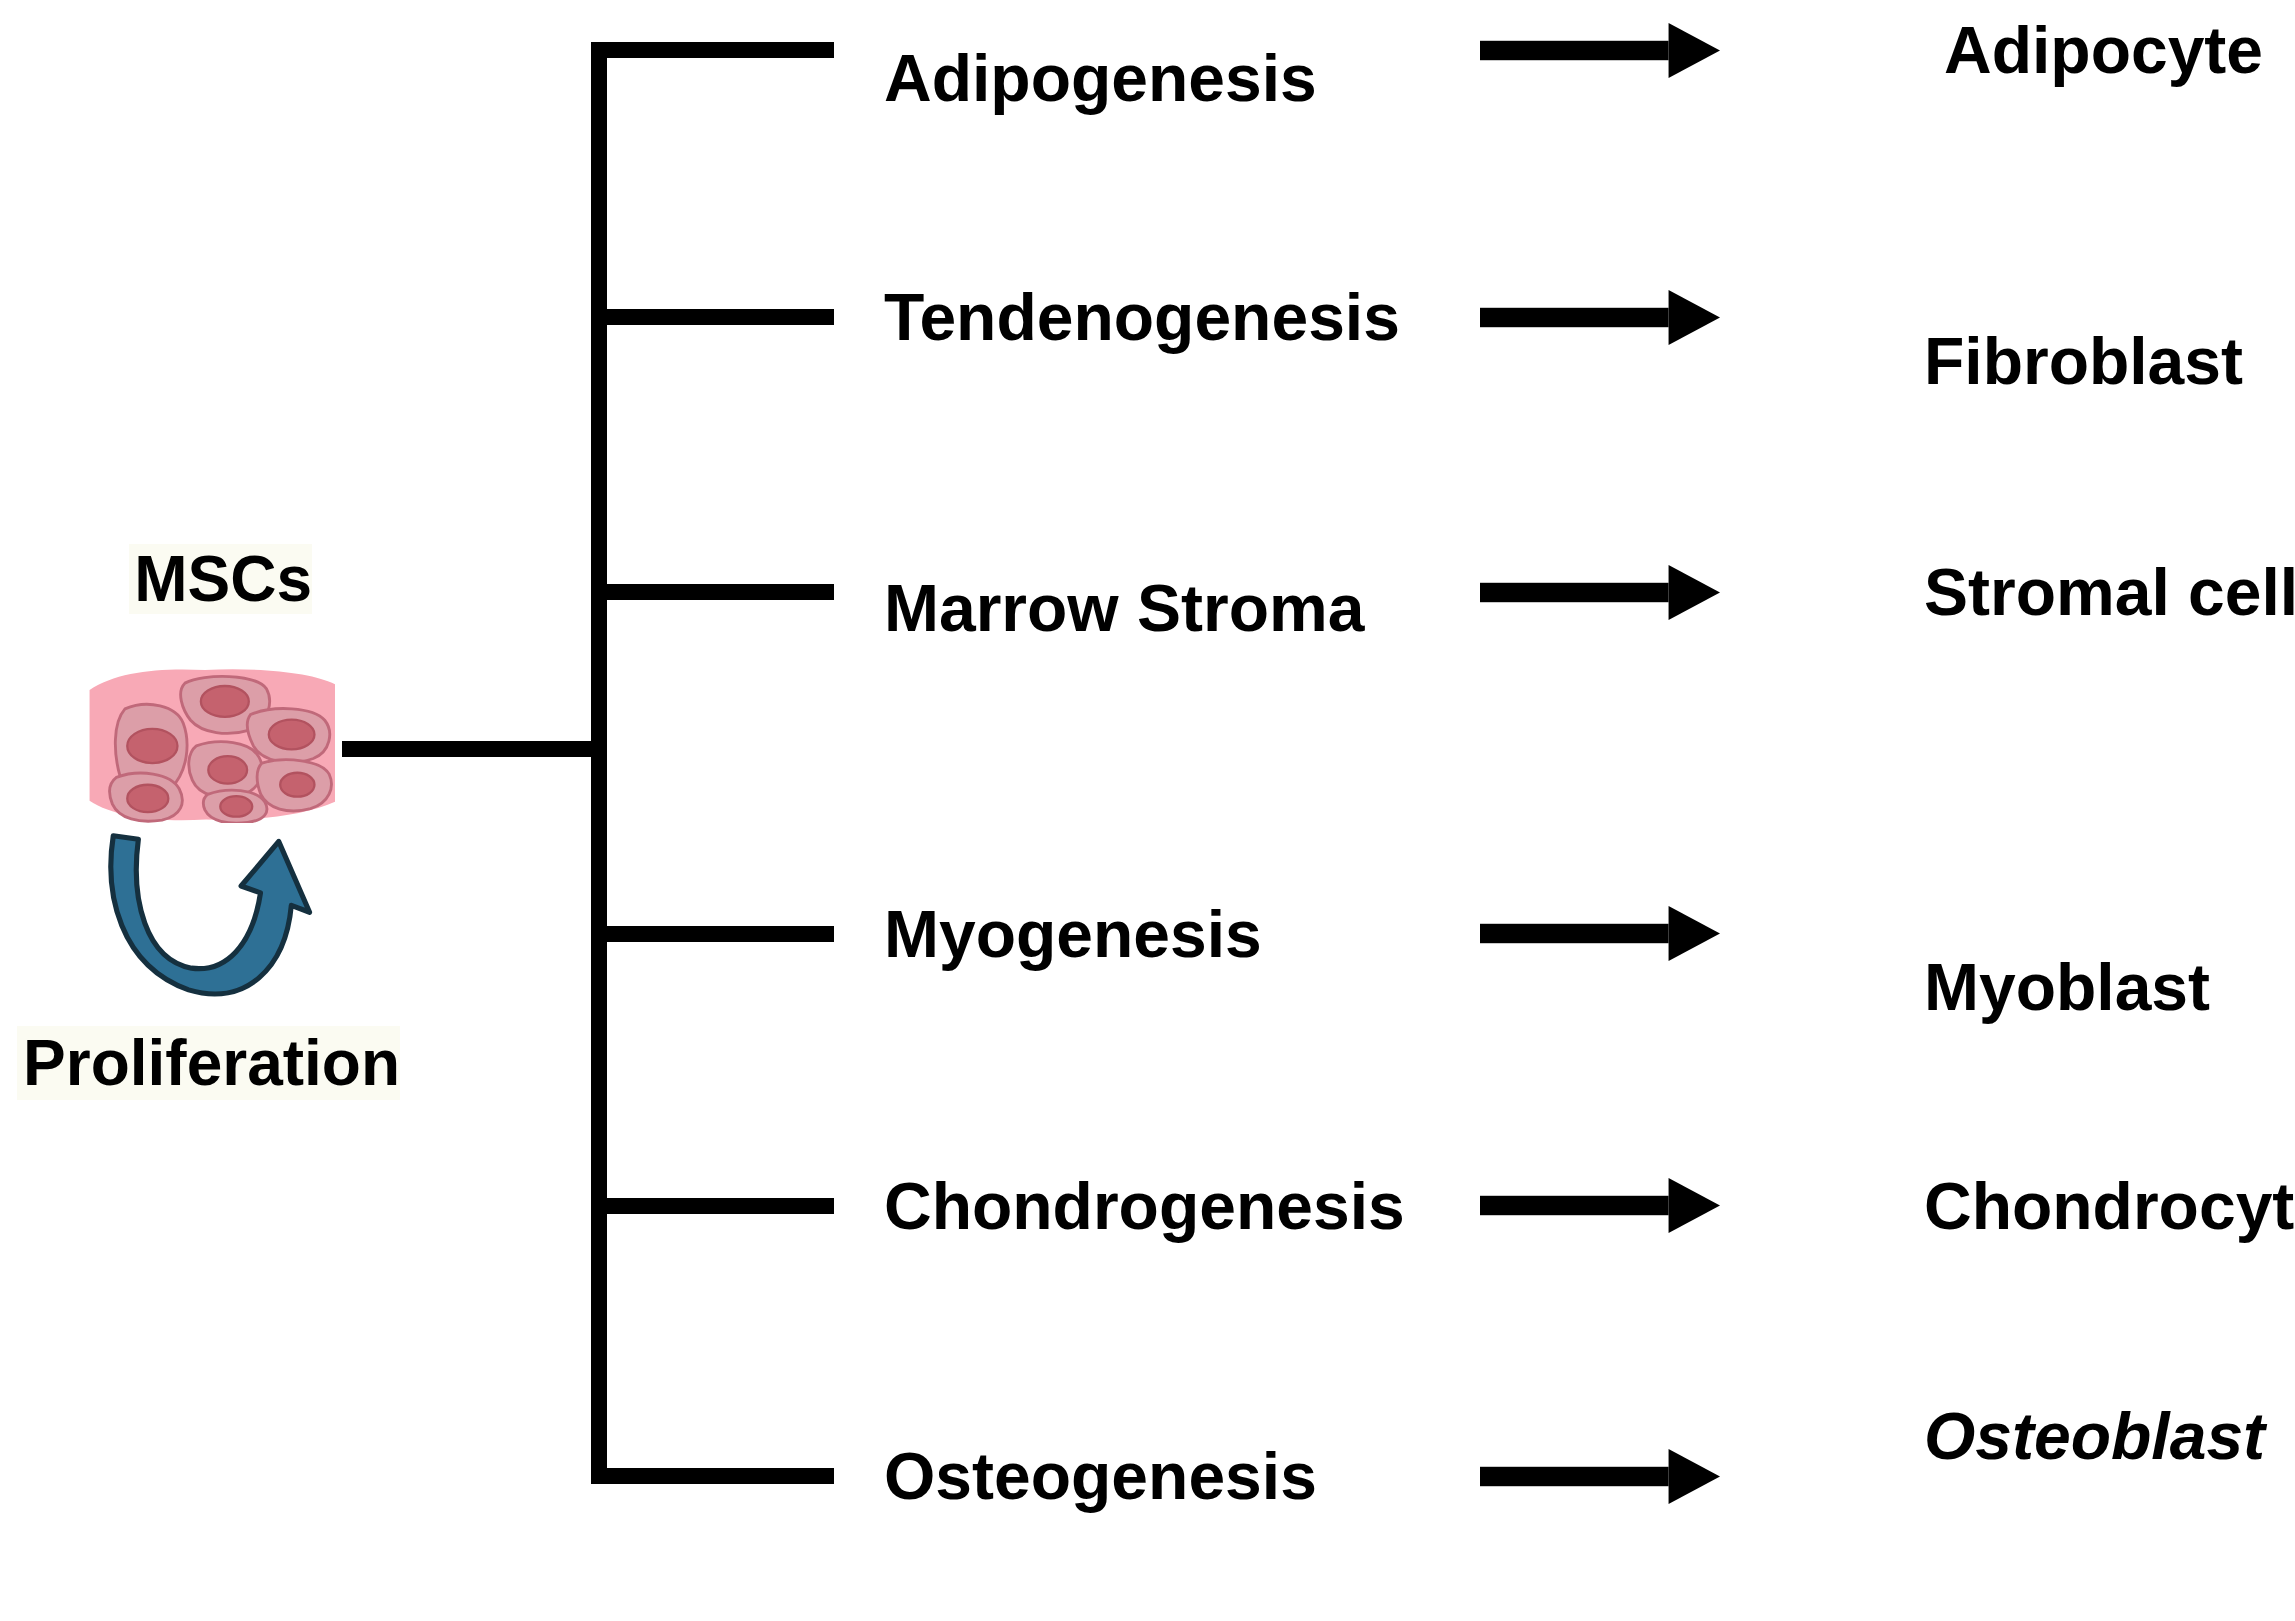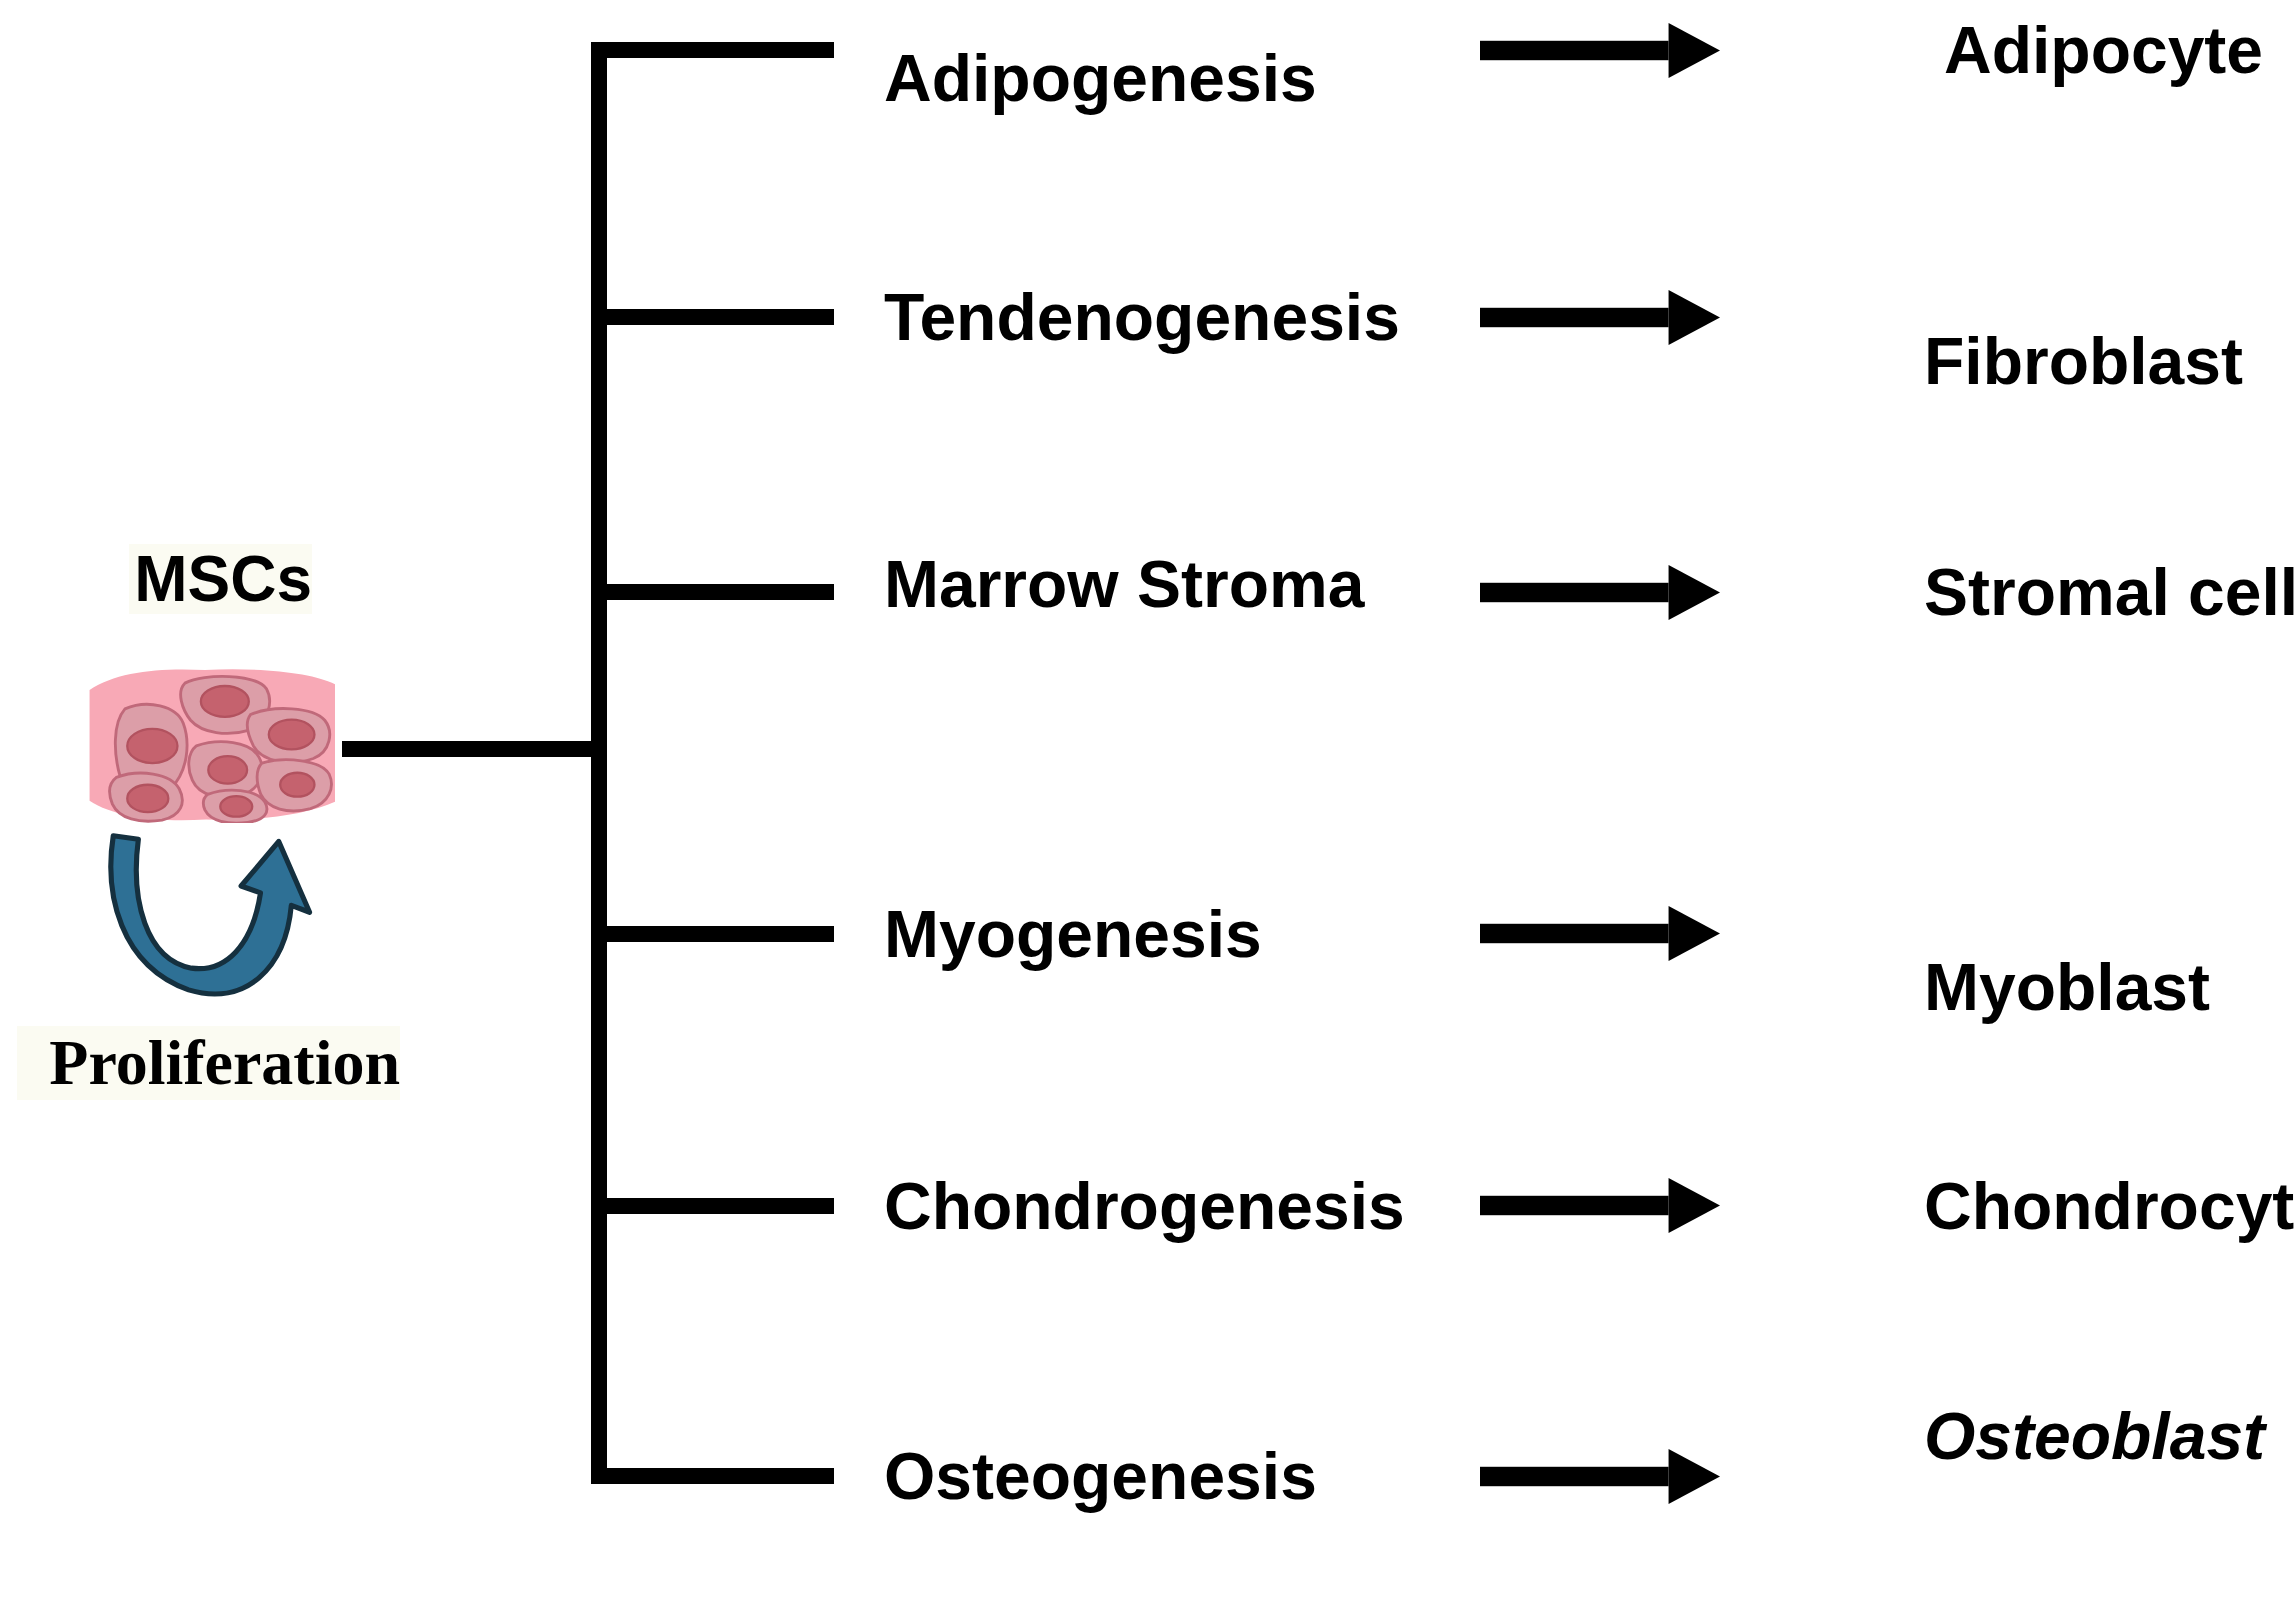--- a/index.html
+++ b/index.html
@@ -75,21 +75,21 @@
                L 362,142
                L 308,18
                L 242,96
                L 276,108
                C 262,200 215,248 155,240
                C 75,225 48,120 62,14
                Z" fill="var(--arrow-blue)" stroke="var(--arrow-navy)" stroke-width="9" stroke-linejoin="round"></path>
     </svg>
   </div>
 
-  <div class="caption boxed" style="left:17px;top:1026px;width:383px;height:74px;line-height:74px;font-family:Liberation Serif, serif;">Proliferation</div>
+  <div class="caption boxed" style="left:17px;top:1026px;width:383px;height:74px;line-height:74px;">Proliferation</div>
 
   <div>
     <div class="hline" style="left:591px;top:42px;width:243px;"></div>
     <div class="lbl row-process" style="top:6px;margin-top:32px;">Adipogenesis</div>
     <div class="flow-arrow" style="top:23px;">
       <svg width="240" height="55" viewBox="0 0 420 96">
           <rect x="0" y="31" width="330" height="34" fill="var(--line)"></rect>
           <polygon points="330,0 420,48 330,96" fill="var(--line)"></polygon>
         </svg>
     </div>
@@ -103,21 +103,21 @@
       <svg width="240" height="55" viewBox="0 0 420 96">
           <rect x="0" y="31" width="330" height="34" fill="var(--line)"></rect>
           <polygon points="330,0 420,48 330,96" fill="var(--line)"></polygon>
         </svg>
     </div>
     <div class="lbl row-result" style="top:277px;margin-top:44px;">Fibroblast</div>
   </div>
 
   <div>
     <div class="hline" style="left:591px;top:584px;width:243px;"></div>
-    <div class="lbl row-process" style="top:544px;">Marrow Stroma</div>
+    <div class="lbl row-process" style="top:568px;">Marrow Stroma</div>
     <div class="flow-arrow" style="top:565px;">
       <svg width="240" height="55" viewBox="0 0 420 96">
           <rect x="0" y="31" width="330" height="34" fill="var(--line)"></rect>
           <polygon points="330,0 420,48 330,96" fill="var(--line)"></polygon>
         </svg>
     </div>
     <div class="lbl row-result" style="top:552px;">Stromal cell</div>
   </div>
 
   <div>

